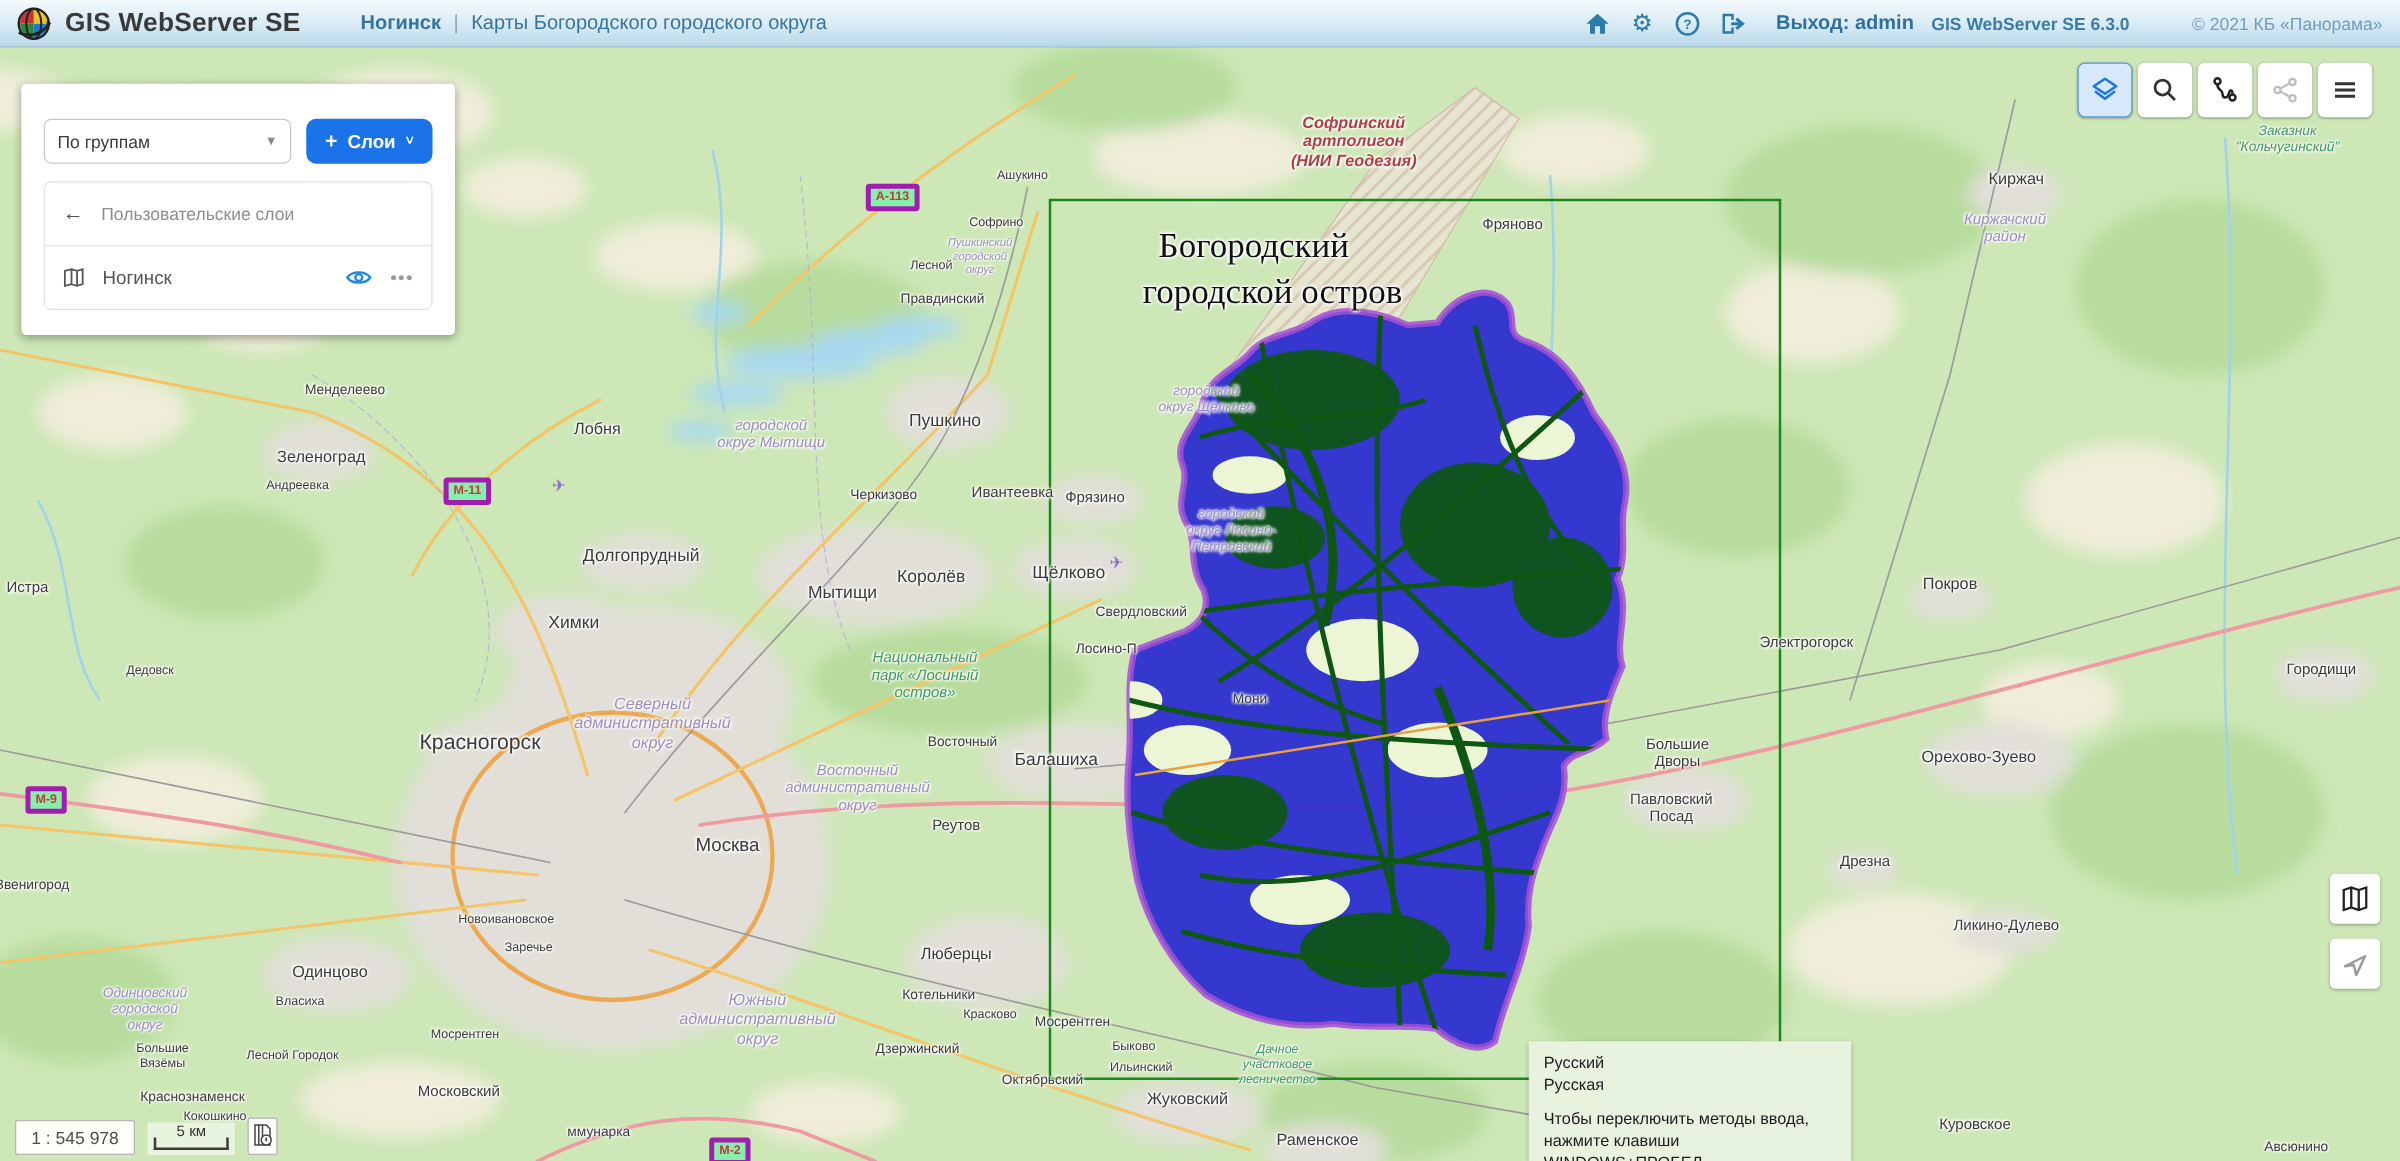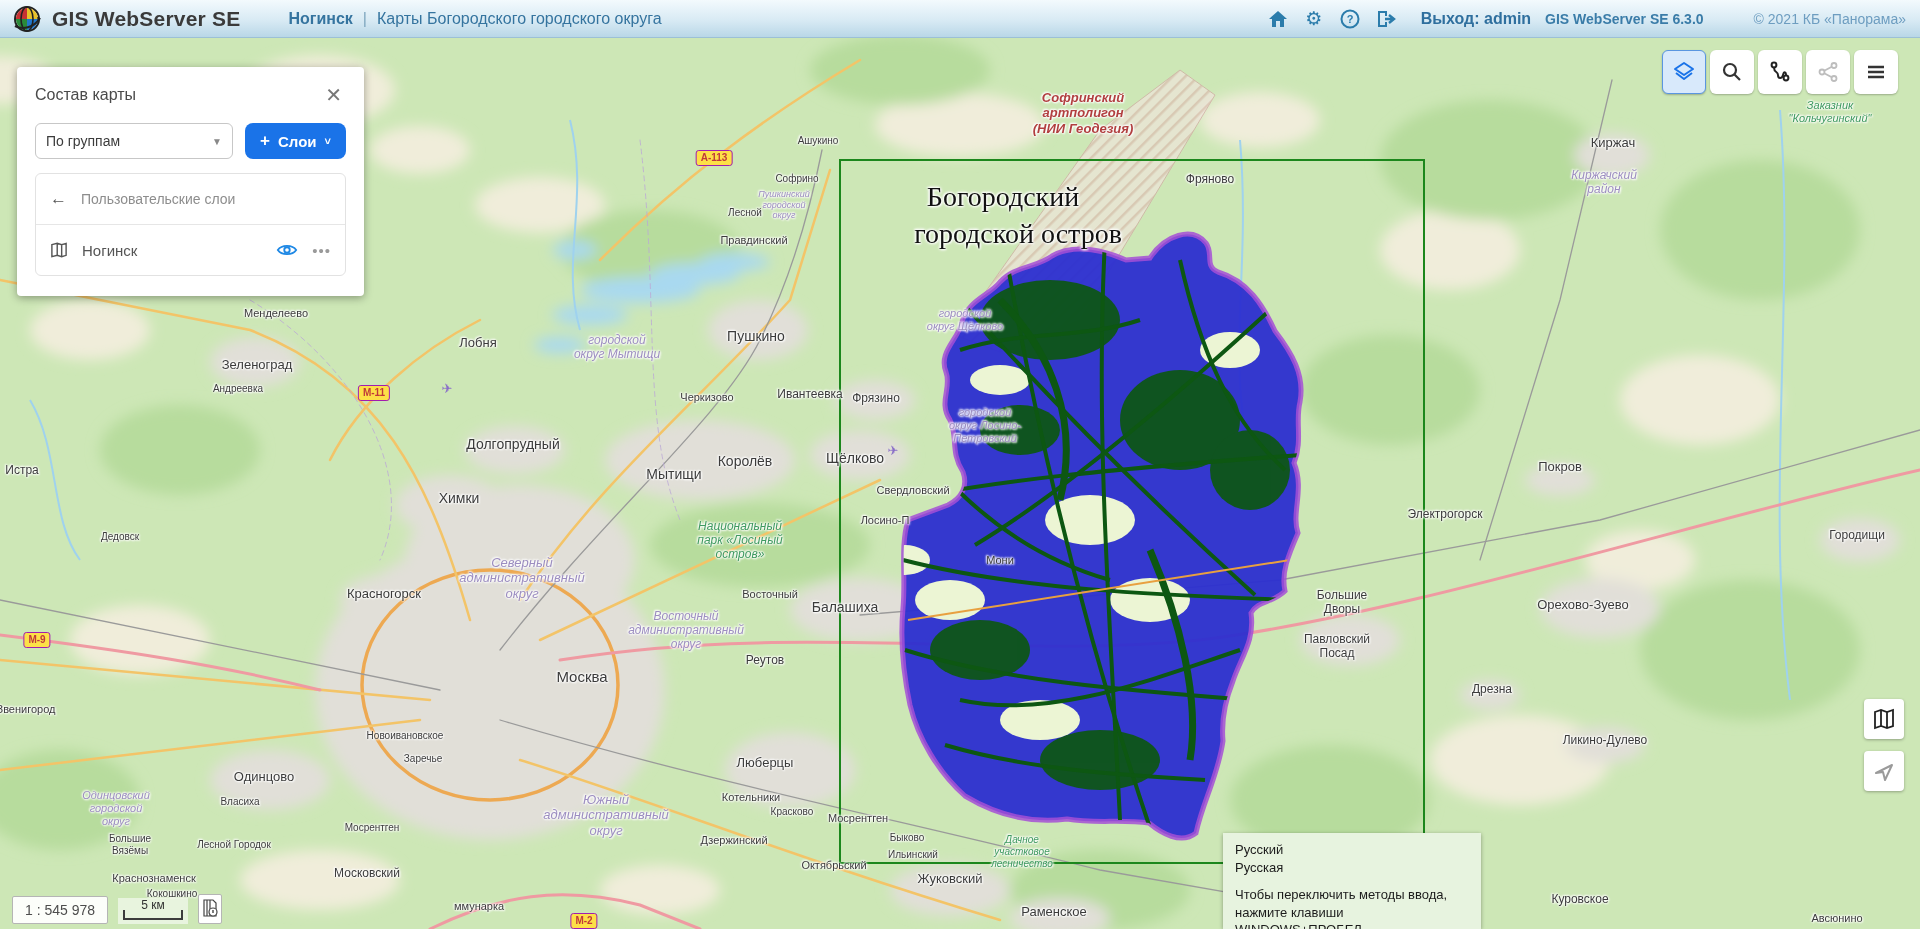--- a/index.html
+++ b/index.html
@@ -11,21 +11,21 @@
   #map svg{position:absolute;top:0;left:0;}
   #map-labels{position:absolute;inset:0;pointer-events:none;}
   .lbl{position:absolute;transform:translate(-50%,-50%);white-space:pre-line;text-align:center;
        color:#3b3b3b;line-height:1.18;
        text-shadow:0 0 2px #fff,0 0 3px #fff,1px 1px 2px #fff,-1px -1px 2px #fff;}
   .lbl.area{color:#9c8dc0;font-style:italic;}
   .lbl.green{color:#3f9a60;font-style:italic;}
   .lbl.red{color:#b13f3f;font-style:italic;font-weight:bold;}
   .lbl.big{font-family:"Liberation Serif",serif;color:#111;font-weight:normal;
        text-shadow:0 0 3px #fff,0 0 4px #fff,1px 1px 2px #fff,-1px -1px 2px #fff;}
-  .badge{position:absolute;transform:translate(-50%,-50%);background:#fde047;border:1px solid #a21caf;
+  .badge{position:absolute;transform:translate(-50%,-50%);background:#86efac;border:4px solid #a21caf;
        color:#c03a3a;font-size:10px;font-weight:bold;padding:0 4px;border-radius:3px;line-height:14px;}
   .plane{position:absolute;transform:translate(-50%,-50%);color:#8a6fc8;font-size:13px;}
 
   
   #header{position:absolute;top:0;left:0;width:1920px;height:37px;z-index:30;
        background:linear-gradient(#f3fafd 0%,#d8eaf4 55%,#b9d7e7 100%);
        border-bottom:1px solid #9cc0d6;display:flex;align-items:center;}
   #logo{width:30px;height:30px;margin:0 10px 0 12px;}
   .app-title{font-size:21px;font-weight:bold;color:#3a3a3a;letter-spacing:.2px;}
   .nav{margin-left:48px;display:flex;align-items:center;gap:10px;font-size:16px;}
@@ -271,21 +271,21 @@
       <span class="lbl town" style="left: 238px; top: 389px; font-size: 10px;">Андреевка</span>
       <span class="lbl town" style="left: 478px; top: 343px; font-size: 13px;">Лобня</span>
       <span class="lbl town" style="left: 513px; top: 444px; font-size: 14px;">Долгопрудный</span>
       <span class="lbl town" style="left: 756px; top: 336px; font-size: 14px;">Пушкино</span>
       <span class="lbl town" style="left: 707px; top: 397px; font-size: 11px;">Черкизово</span>
       <span class="lbl town" style="left: 810px; top: 394px; font-size: 12px;">Ивантеевка</span>
       <span class="lbl town" style="left: 745px; top: 461px; font-size: 14px;">Королёв</span>
       <span class="lbl town" style="left: 674px; top: 474px; font-size: 14px;">Мытищи</span>
       <span class="lbl town" style="left: 855px; top: 458px; font-size: 14px;">Щёлково</span>
       <span class="lbl town" style="left: 459px; top: 498px; font-size: 14px;">Химки</span>
-      <span class="lbl town" style="left: 384px; top: 594px; font-size: 13px;">Красногорск</span>
+      <span class="lbl town" style="left: 384px; top: 594px; font-size: 17px;">Красногорск</span>
       <span class="lbl town" style="left: 770px; top: 594px; font-size: 11px;">Восточный</span>
       <span class="lbl town" style="left: 582px; top: 677px; font-size: 15px;">Москва</span>
       <span class="lbl town" style="left: 845px; top: 607px; font-size: 14px;">Балашиха</span>
       <span class="lbl town" style="left: 765px; top: 660px; font-size: 12px;">Реутов</span>
       <span class="lbl town" style="left: 765px; top: 763px; font-size: 13px;">Люберцы</span>
       <span class="lbl town" style="left: 751px; top: 797px; font-size: 11px;">Котельники</span>
       <span class="lbl town" style="left: 734px; top: 840px; font-size: 11px;">Дзержинский</span>
       <span class="lbl town" style="left: 792px; top: 812px; font-size: 10px;">Красково</span>
       <span class="lbl town" style="left: 858px; top: 818px; font-size: 11px;">Мосрентген</span>
       <span class="lbl town" style="left: 907px; top: 838px; font-size: 10px;">Быково</span>
@@ -407,24 +407,20 @@
           <path d="M10,10 H17 M14,6 L19,10 L14,14" stroke="#2b7cab" stroke-width="2.4" fill="none"></path>
         </svg>
     </span>
     <span class="logout">Выход: admin</span>
     <span class="version">GIS WebServer SE 6.3.0</span>
     <span class="copyright">© 2021 КБ «Панорама»</span>
   </div>
 </div>
 
 <div id="panel">
-  <div class="ttl-row">
-    <span class="title">Состав карты</span>
-    <span class="close">✕</span>
-  </div>
   <div class="ctl-row">
     <div class="select">
       <span>По группам</span>
       <span class="caret">▼</span>
     </div>
     <button class="btn-layers">
       <span class="plus">+</span>
       <span>Слои</span>
       <span class="caret">˅</span>
     </button>

